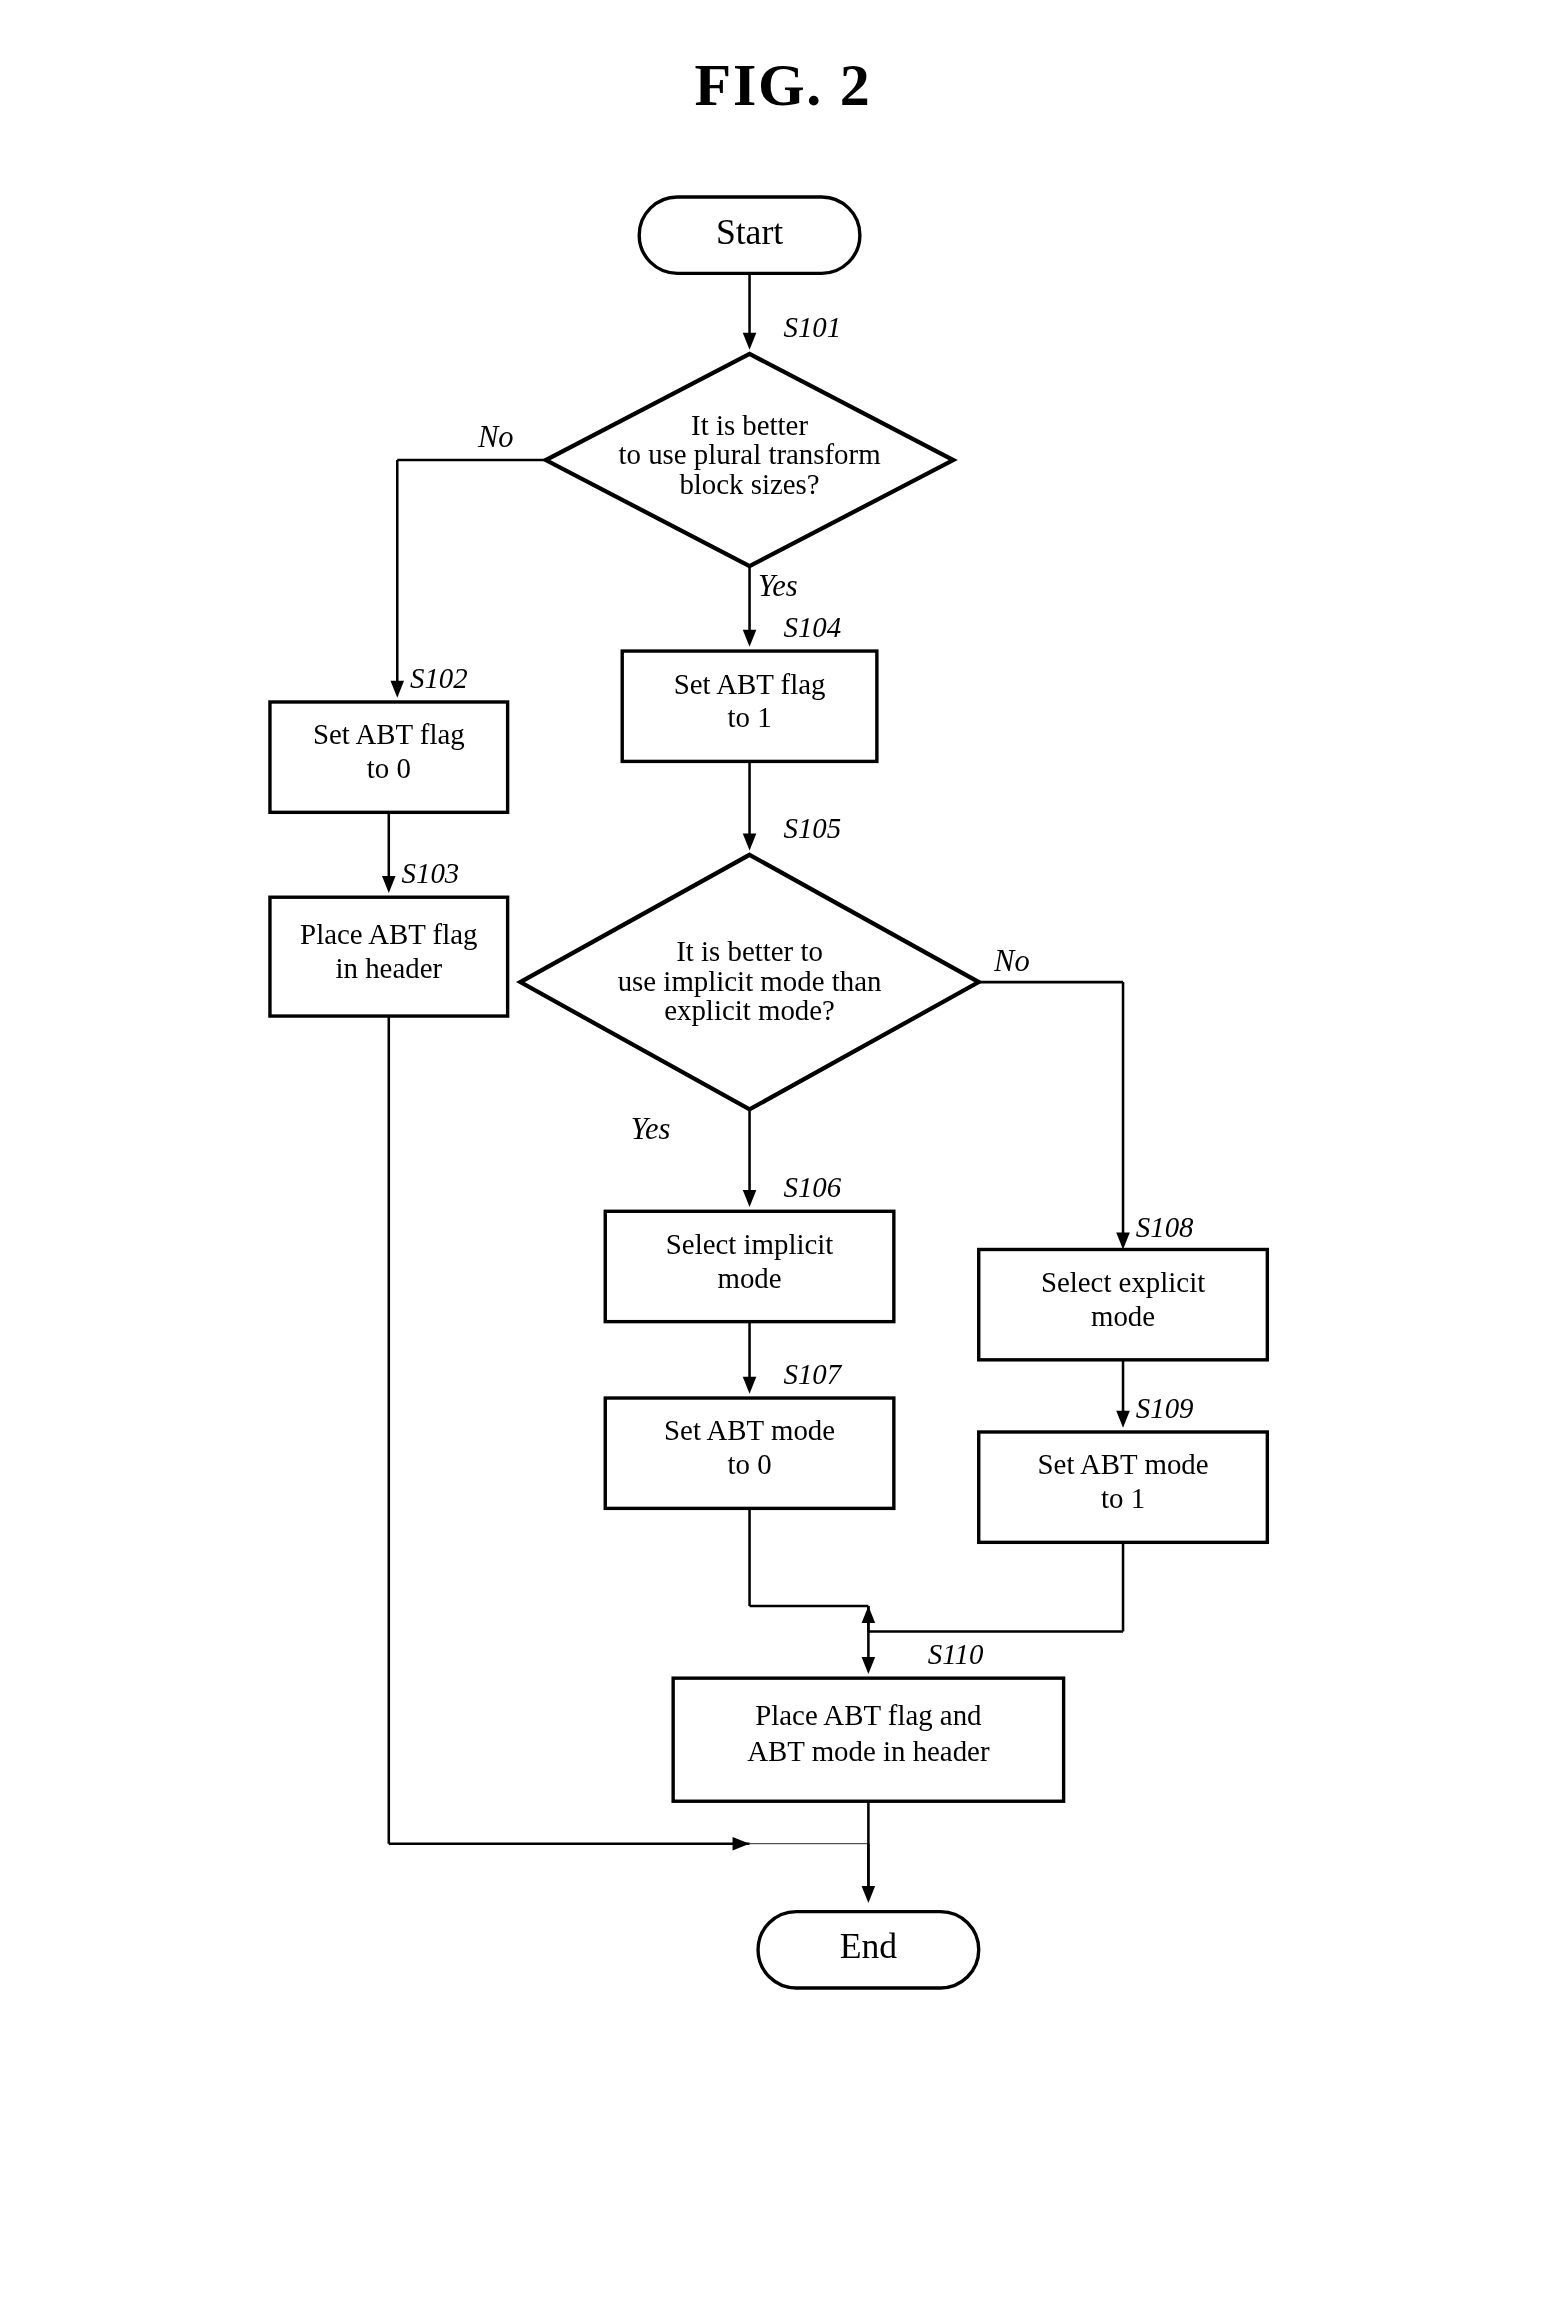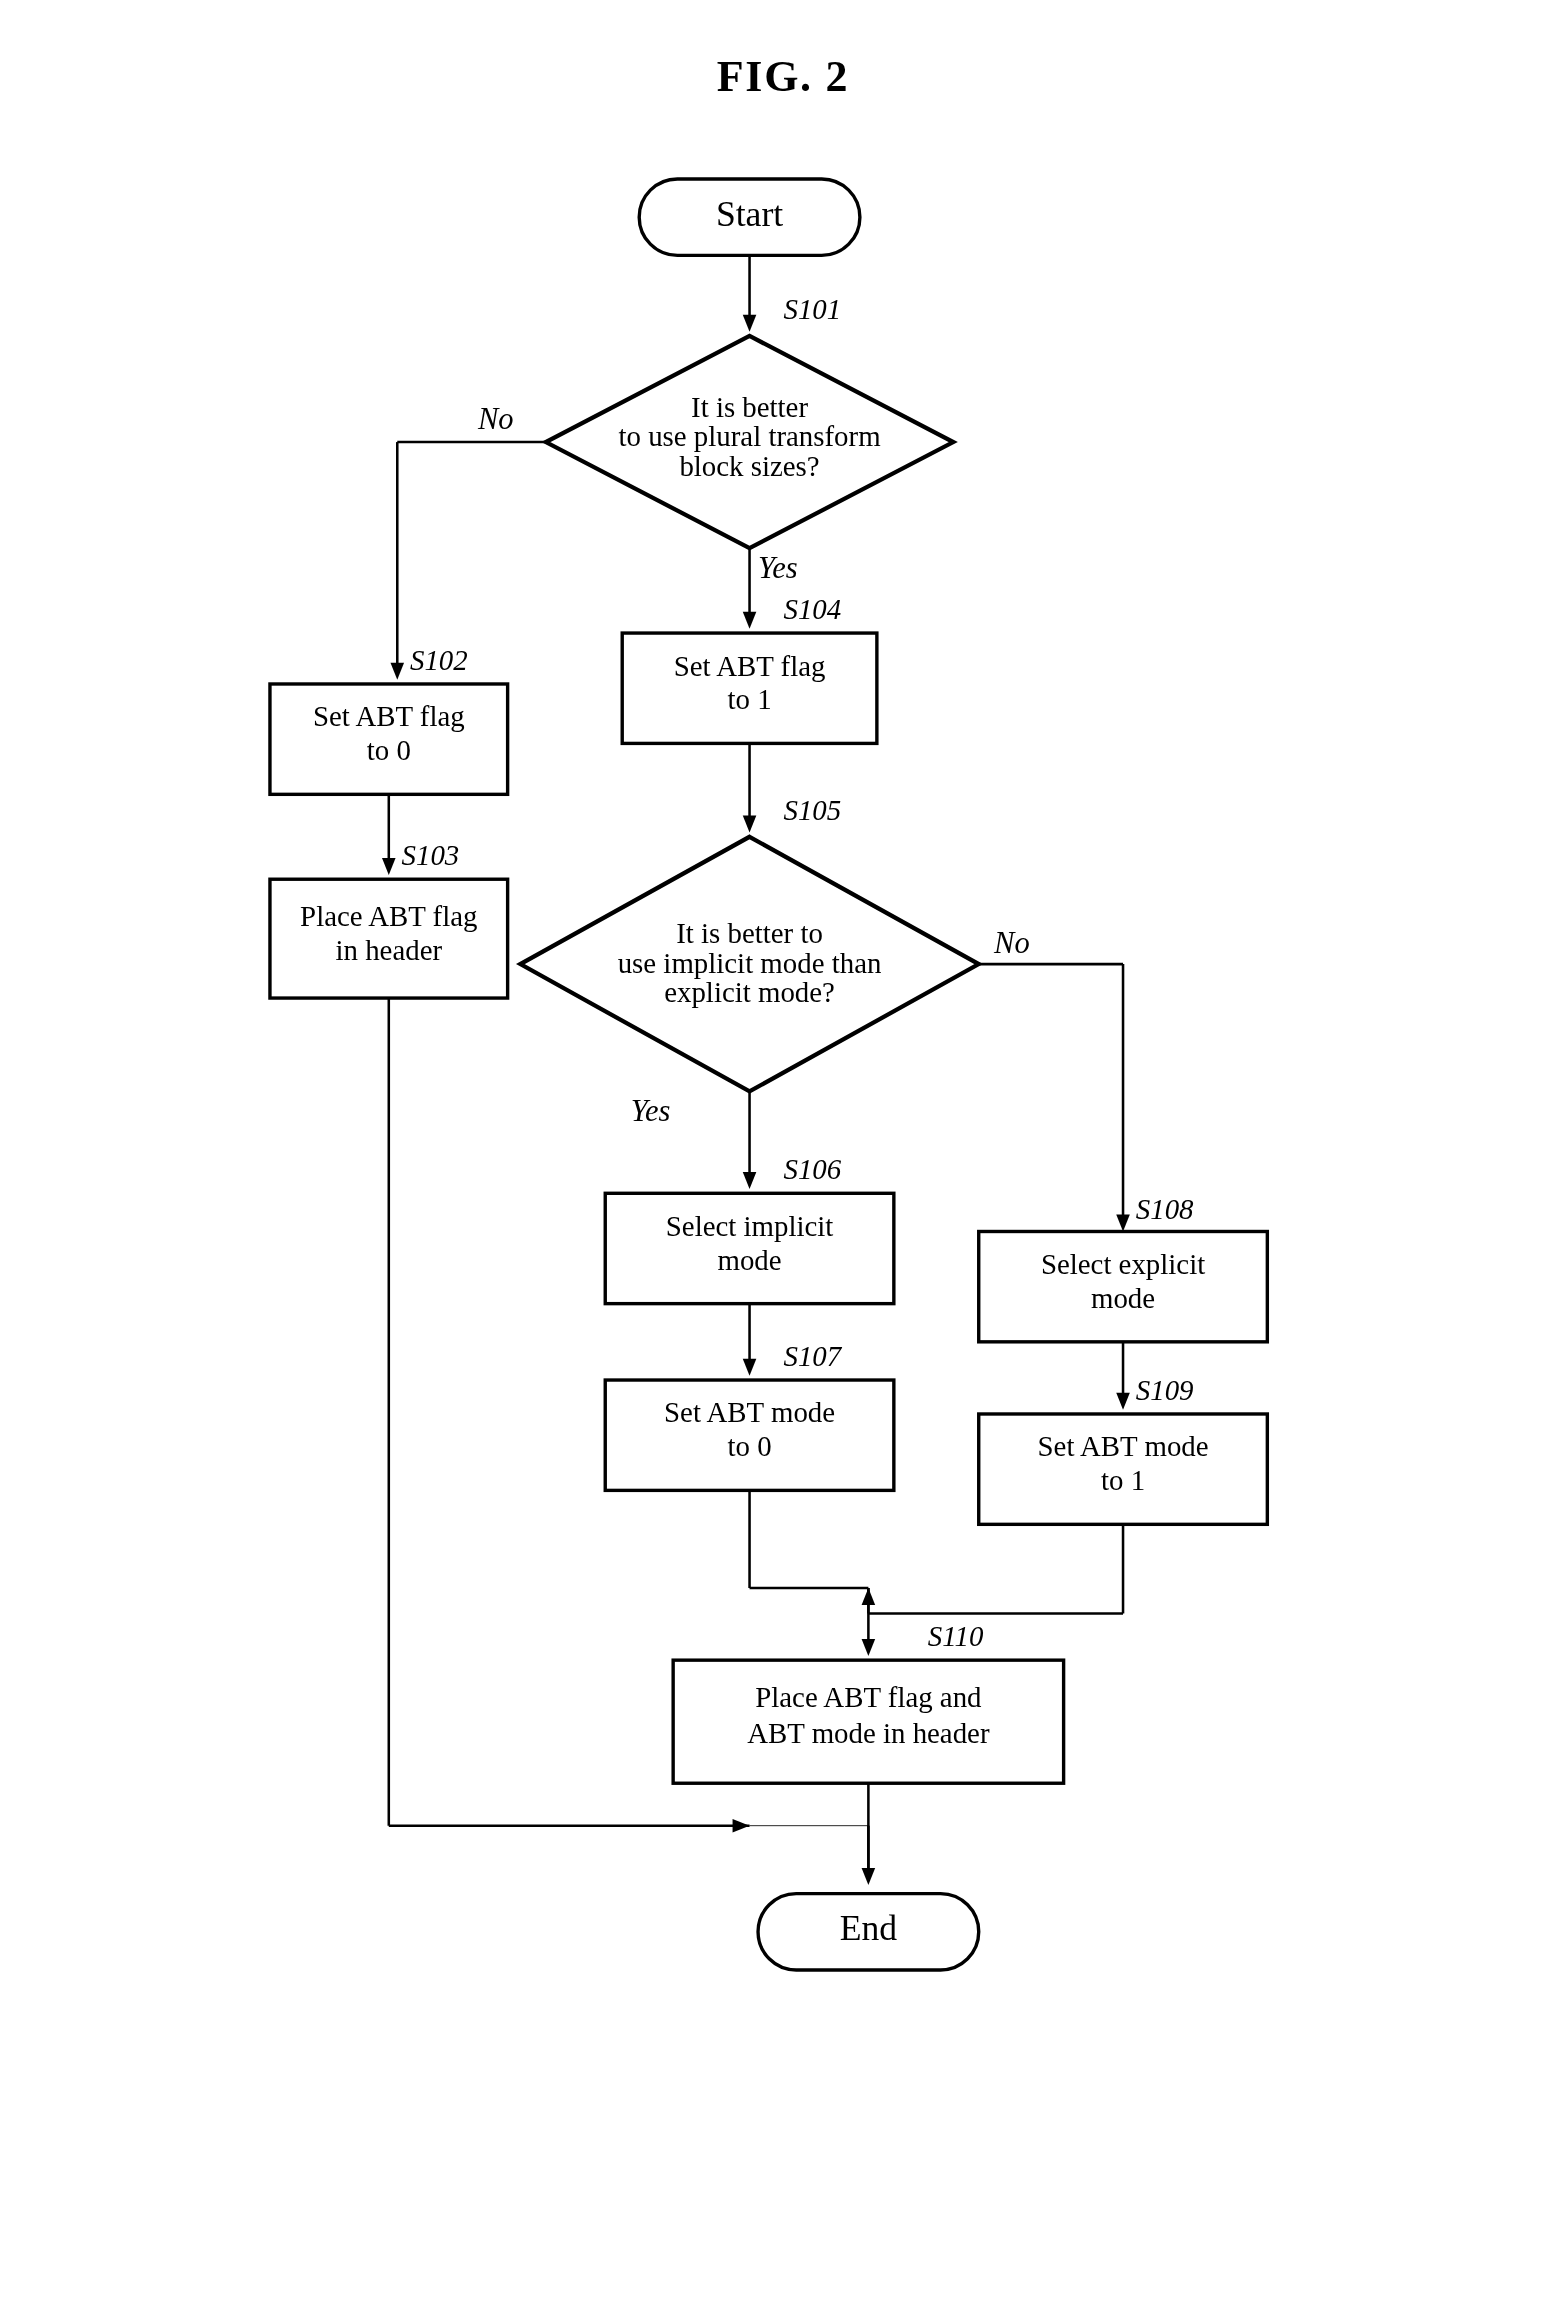--- a/index.html
+++ b/index.html
@@ -12,21 +12,21 @@
       overflow: hidden;
     }
     .page {
       width: 1566px;
       min-height: 2319px;
       position: relative;
       background: #fff;
     }
     .fig-title {
       text-align: center;
-      font-size: 44px;
+      font-size: 60px;
       font-weight: bold;
       padding-top: 51px;
       letter-spacing: 1.7px;
     }
     svg.flowchart {
       display: block;
       margin: 0 auto;
       margin-top: 25.5px;
     }
   </style>

